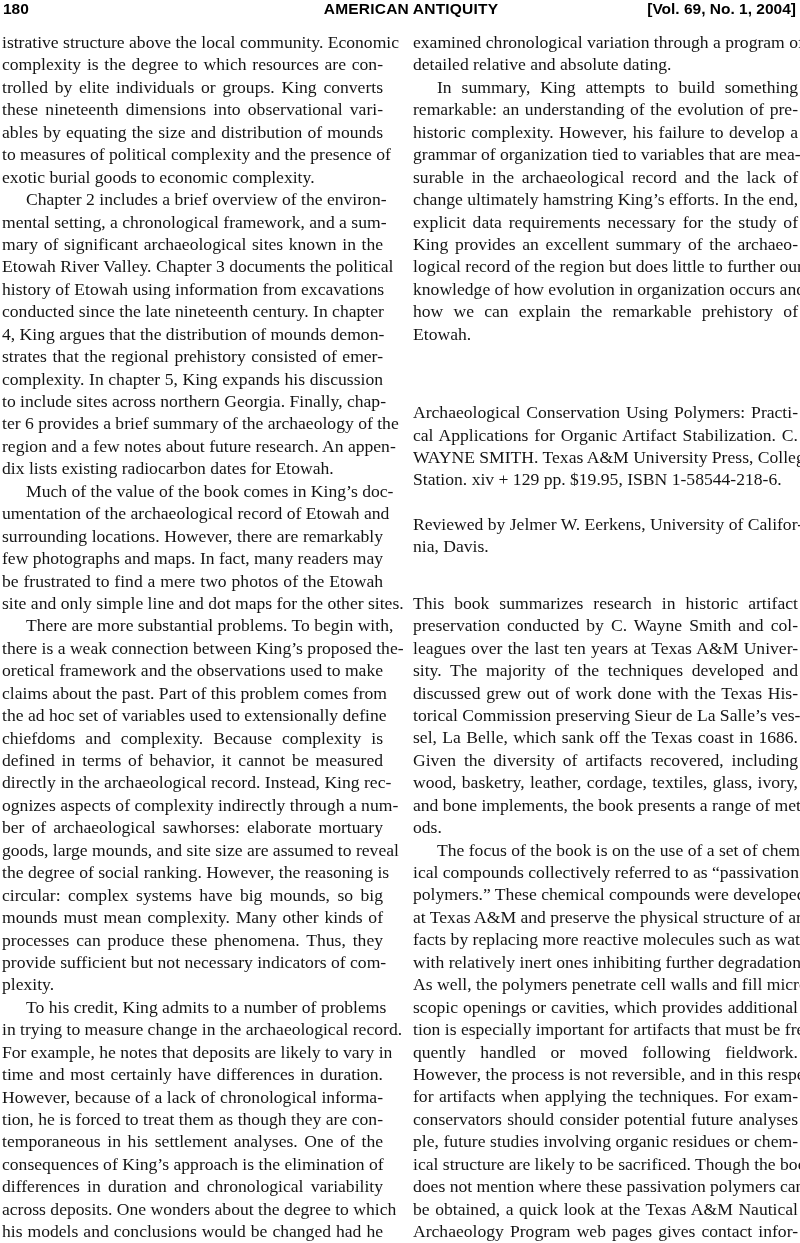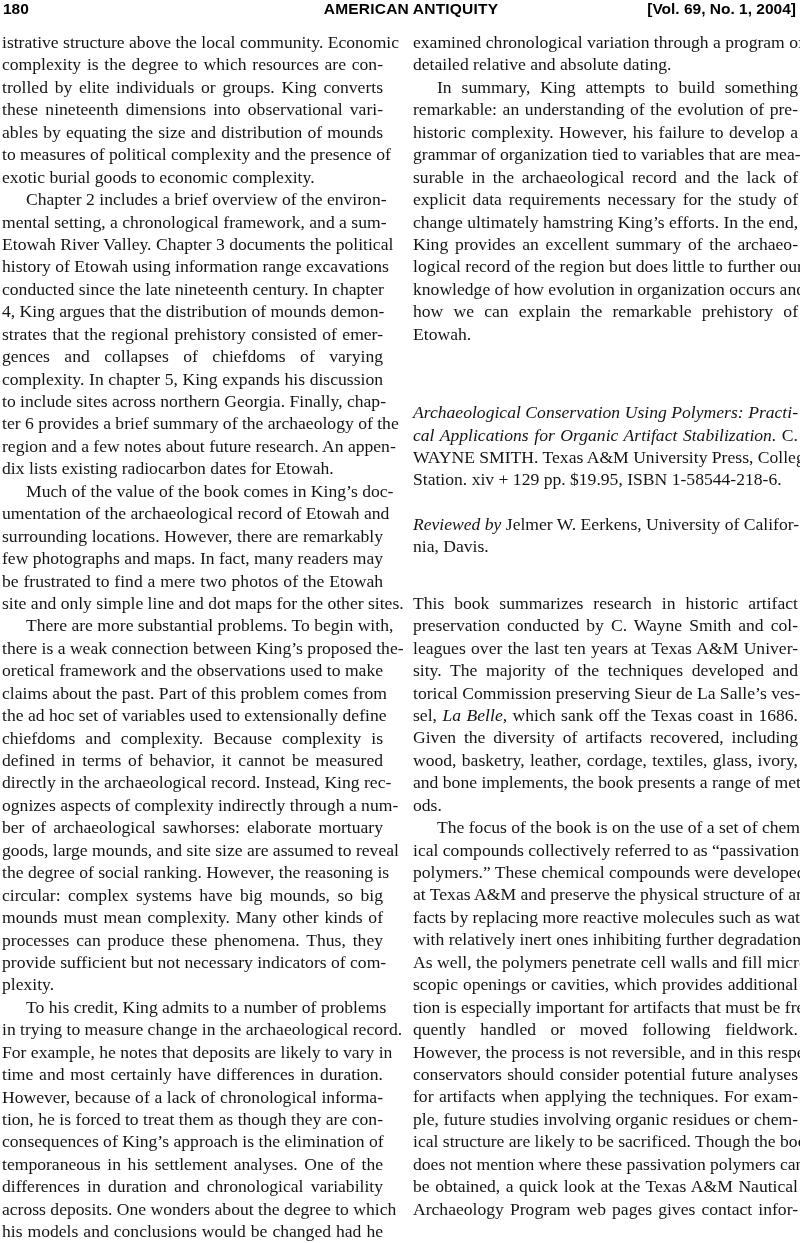--- a/index.html
+++ b/index.html
@@ -24,21 +24,21 @@
   .col-left { left: 2px; width: 381px; }
   .col-right { left: 413px; width: 385px; }
 
   .line {
     display: block; white-space: nowrap; text-align: justify;
     text-align-last: justify; height: 22.45px; overflow: visible;
   }
   .line.last { text-align-last: left; }
   .line.indent { padding-left: 24px; }
   .gap { display: block; }
-  .it { font-style: italic; }
+  .it { }
 </style>
 </head>
 <body>
 
 <div class="header">
   <span class="page-num">180</span>
   <span class="journal">AMERICAN ANTIQUITY</span>
   <span class="volume">[Vol. 69, No. 1, 2004]</span>
 </div>
 
@@ -48,26 +48,26 @@
       <span class="line">complexity is the degree to which resources are con-</span>
       <span class="line">trolled by elite individuals or groups. King converts</span>
       <span class="line">these nineteenth dimensions into observational vari-</span>
       <span class="line">ables by equating the size and distribution of mounds</span>
       <span class="line">to measures of political complexity and the presence of</span>
       <span class="line last">exotic burial goods to economic complexity.</span>
     </div>
     <div>
       <span class="line indent">Chapter 2 includes a brief overview of the environ-</span>
       <span class="line">mental setting, a chronological framework, and a sum-</span>
+      <span class="line">mary of significant archaeological sites known in the</span>
       <span class="line">Etowah River Valley. Chapter 3 documents the political</span>
-      <span class="line">history of Etowah using information range excavations</span>
+      <span class="line">history of Etowah using information from excavations</span>
       <span class="line">conducted since the late nineteenth century. In chapter</span>
       <span class="line">4, King argues that the distribution of mounds demon-</span>
       <span class="line">strates that the regional prehistory consisted of emer-</span>
-      <span class="line">gences and collapses of chiefdoms of varying</span>
       <span class="line">complexity. In chapter 5, King expands his discussion</span>
       <span class="line">to include sites across northern Georgia. Finally, chap-</span>
       <span class="line">ter 6 provides a brief summary of the archaeology of the</span>
       <span class="line">region and a few notes about future research. An appen-</span>
       <span class="line last">dix lists existing radiocarbon dates for Etowah.</span>
     </div>
     <div>
       <span class="line indent">Much of the value of the book comes in King’s doc-</span>
       <span class="line">umentation of the archaeological record of Etowah and</span>
       <span class="line">surrounding locations. However, there are remarkably</span>
@@ -94,42 +94,42 @@
       <span class="line">provide sufficient but not necessary indicators of com-</span>
       <span class="line last">plexity.</span>
     </div>
     <div>
       <span class="line indent">To his credit, King admits to a number of problems</span>
       <span class="line">in trying to measure change in the archaeological record.</span>
       <span class="line">For example, he notes that deposits are likely to vary in</span>
       <span class="line">time and most certainly have differences in duration.</span>
       <span class="line">However, because of a lack of chronological informa-</span>
       <span class="line">tion, he is forced to treat them as though they are con-</span>
+      <span class="line">temporaneous in his settlement analyses. One of the</span>
       <span class="line">consequences of King’s approach is the elimination of</span>
-      <span class="line">temporaneous in his settlement analyses. One of the</span>
       <span class="line">differences in duration and chronological variability</span>
       <span class="line">across deposits. One wonders about the degree to which</span>
       <span class="line">his models and conclusions would be changed had he</span>
     </div>
   </div>
 
 <div class="col col-right" id="right-col">
   <div id="right-first">
       <div>
         <span class="line">examined chronological variation through a program of</span>
         <span class="line last">detailed relative and absolute dating.</span>
       </div>
       <div>
         <span class="line indent">In summary, King attempts to build something</span>
         <span class="line">remarkable: an understanding of the evolution of pre-</span>
         <span class="line">historic complexity. However, his failure to develop a</span>
         <span class="line">grammar of organization tied to variables that are mea-</span>
         <span class="line">surable in the archaeological record and the lack of</span>
+        <span class="line">change ultimately hamstring King’s efforts. In the end,</span>
         <span class="line">explicit data requirements necessary for the study of</span>
-        <span class="line">change ultimately hamstring King’s efforts. In the end,</span>
         <span class="line">King provides an excellent summary of the archaeo-</span>
         <span class="line">logical record of the region but does little to further our</span>
         <span class="line">knowledge of how evolution in organization occurs and</span>
         <span class="line">how we can explain the remarkable prehistory of</span>
         <span class="line last">Etowah.</span>
       </div>
     </div>
   <span class="gap" style="height:56px"></span>
   <div>
     <span class="line it">Archaeological Conservation Using Polymers: Practi-</span>
@@ -142,41 +142,42 @@
     <span class="line"><span class="it">Reviewed by</span><span> Jelmer W. Eerkens, University of Califor-</span></span>
     <span class="line last">nia, Davis.</span>
   </div>
   <span class="gap" style="height:34px"></span>
   <div id="right-second">
       <div>
         <span class="line">This book summarizes research in historic artifact</span>
         <span class="line">preservation conducted by C. Wayne Smith and col-</span>
         <span class="line">leagues over the last ten years at Texas A&amp;M Univer-</span>
         <span class="line">sity. The majority of the techniques developed and</span>
+        <span class="line">discussed grew out of work done with the Texas His-</span>
         <span class="line">torical Commission preserving Sieur de La Salle’s ves-</span>
         <span class="line"><span>sel, </span><span class="it">La Belle,</span><span> which sank off the Texas coast in 1686.</span></span>
         <span class="line">Given the diversity of artifacts recovered, including</span>
         <span class="line">wood, basketry, leather, cordage, textiles, glass, ivory,</span>
         <span class="line">and bone implements, the book presents a range of meth-</span>
         <span class="line last">ods.</span>
       </div>
       <div>
         <span class="line indent">The focus of the book is on the use of a set of chem-</span>
         <span class="line">ical compounds collectively referred to as “passivation</span>
         <span class="line">polymers.” These chemical compounds were developed</span>
         <span class="line">at Texas A&amp;M and preserve the physical structure of arti-</span>
         <span class="line">facts by replacing more reactive molecules such as water</span>
         <span class="line">with relatively inert ones inhibiting further degradation.</span>
         <span class="line">As well, the polymers penetrate cell walls and fill micro-</span>
         <span class="line">scopic openings or cavities, which provides additional</span>
         <span class="line">tion is especially important for artifacts that must be fre-</span>
         <span class="line">quently handled or moved following fieldwork.</span>
         <span class="line">However, the process is not reversible, and in this respect</span>
+        <span class="line">for artifacts when applying the techniques. For exam-</span>
         <span class="line">conservators should consider potential future analyses</span>
-        <span class="line">for artifacts when applying the techniques. For exam-</span>
         <span class="line">ple, future studies involving organic residues or chem-</span>
         <span class="line">ical structure are likely to be sacrificed. Though the book</span>
         <span class="line">does not mention where these passivation polymers can</span>
         <span class="line">be obtained, a quick look at the Texas A&amp;M Nautical</span>
         <span class="line">Archaeology Program web pages gives contact infor-</span>
       </div>
     </div>
 </div>
 
 </body></html>

